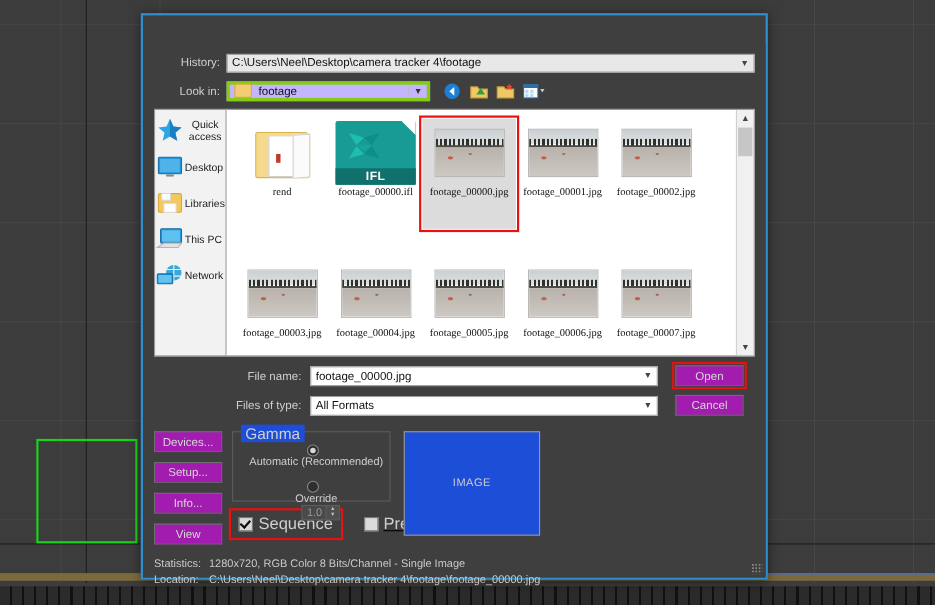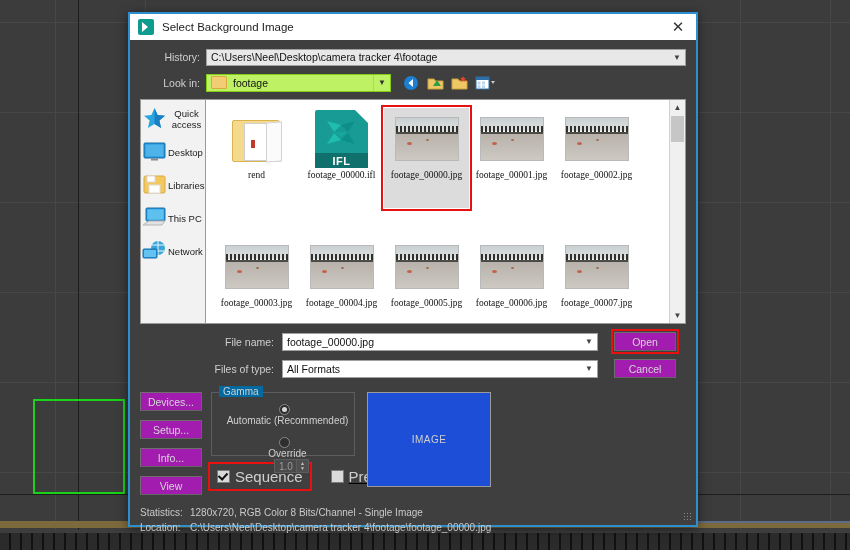--- a/index.html
+++ b/index.html
@@ -51,21 +51,21 @@
   .combo{flex:1;height:17px;background:#e8e8e8;border:1px solid #a0a0a0;
      display:flex;align-items:center;box-sizing:border-box;}
   .combo .ctext{flex:1;font-size:10.5px;color:#111;padding-left:4px;white-space:nowrap;overflow:hidden;}
   .combo .carr{width:16px;height:100%;display:flex;align-items:center;justify-content:center;
      font-size:8px;color:#444;}
   .combo.white{background:#fff;}
 
   
   #lookrow{display:flex;align-items:center;height:19px;margin-top:7px;padding-left:10px;padding-right:10px;}
   #lookrow .lbl{width:60px;text-align:right;margin-right:6px;}
-  #lookcombo{width:185px;height:18px;background:#bef264;border:1px solid #84cc16;
+  #lookcombo{width:185px;height:18px;background:#c4b5fd;border:3px solid #84cc16;
      display:flex;align-items:center;box-sizing:border-box;}
   #lookcombo .fic{width:14px;height:11px;background:#f3cd73;border:1px solid #d9ab3e;
      margin-left:4px;border-radius:1px 2px 1px 1px;}
   #lookcombo .ctext{flex:1;font-size:10.5px;color:#111;padding-left:6px;}
   #lookcombo .sep{width:1px;height:100%;background:#bdbdbd;}
   #lookcombo .carr{width:16px;display:flex;align-items:center;justify-content:center;font-size:8px;color:#333;}
   .navicons{display:flex;align-items:center;gap:7px;margin-left:12px;}
   .navicons .ic{width:17px;height:16px;position:relative;cursor:pointer;}
 
   
@@ -95,21 +95,21 @@
      mask-image:repeating-linear-gradient(to right,#000 0 2px,transparent 2px 4px);}
   .photo .strip{position:absolute;left:0;right:0;top:33%;height:5%;background:#4a4a46;}
   .photo .sand{position:absolute;left:0;right:0;top:38%;bottom:0;
      background:linear-gradient(#b8b2ab,#cdc8c2);}
   .photo .dot{position:absolute;width:5px;height:3px;background:#c4614a;border-radius:50%;
      left:11px;top:56%;}
   .photo .dot2{position:absolute;width:3px;height:2px;background:#9a6b55;border-radius:50%;
      left:30px;top:50%;}
 
   
-  .iflicon{width:53px;height:58px;position:relative;}
+  .iflicon{width:73px;height:58px;position:relative;}
   .iflicon .sheet{position:absolute;inset:0;background:#179b94;border-radius:2px;}
   .iflicon .fold{position:absolute;right:0;top:0;width:13px;height:13px;background:#fff;
      clip-path:polygon(0 0,100% 100%,100% 0);}
   .iflicon .logo{position:absolute;left:9px;top:7px;width:34px;height:31px;}
   .iflicon .band{position:absolute;left:0;right:0;bottom:0;height:15px;background:#10706c;
      display:flex;align-items:center;justify-content:center;color:#fff;font-size:11px;font-weight:bold;
      letter-spacing:.5px;}
 
   
   .foldericon{width:54px;height:50px;position:relative;}
@@ -137,22 +137,22 @@
   .btn{background:#a21caf;border:1px solid #646464;color:#d6d6d6;font-size:10.5px;
      display:flex;align-items:center;justify-content:center;box-sizing:border-box;cursor:pointer;
      border-top-color:#6e6e6e;border-left-color:#6e6e6e;}
   .redbox{outline:2px solid #e81010;outline-offset:1px;}
 
   
   #lower{display:flex;margin:14px 10px 0 10px;}
   #sidebtns{width:62px;display:flex;flex-direction:column;gap:9px;}
   #sidebtns .btn{height:19px;}
   #gammabox{width:142px;margin-left:9px;border:1px solid #5d5d5d;position:relative;height:62px;}
-  #gammabox .gtitle{position:absolute;left:7px;top:-7px;background:#0369a1;padding:0 4px;
-     font-size:10px;color:#cfcfcf;}
+  #gammabox .gtitle{position:absolute;left:7px;top:-7px;background:#1d4ed8;padding:0 4px;
+     font-size:14px;color:#cfcfcf;}
   .radio-row{display:flex;align-items:center;margin:11px 0 0 9px;flex-direction:column;}
   .radio{width:9px;height:9px;border-radius:50%;border:1px solid #8a8a8a;background:#2e2e2e;
      margin-right:6px;position:relative;flex:0 0 auto;}
   .radio.on:after{content:"";position:absolute;left:2px;top:2px;width:5px;height:5px;
      border-radius:50%;background:#d8d8d8;}
   .radio-row .rl{font-size:10px;color:#cfcfcf;}
   .spin{width:35px;height:14px;background:#4a4a4a;border:1px solid #5d5d5d;display:flex;
      align-items:center;margin-left:8px;box-sizing:border-box;}
   .spin .sv{flex:1;font-size:10px;color:#9a9a9a;padding-left:4px;}
   .spin .sarr{width:11px;height:100%;background:#4f4f4f;border-left:1px solid #5d5d5d;
@@ -198,25 +198,20 @@
   <div id="trackbar">
       <div class="tb-blue"></div>
     </div>
   <div id="timeline">
       <div class="tl-top"></div>
     </div>
 </div>
 
 <div id="dialog">
 
-  <div id="titlebar">
-    <div class="app-icon"></div>
-    <div class="ttl">Select Background Image</div>
-    <div class="closeb">✕</div>
-  </div>
 
   <div id="body">
 
     <div id="histrow">
       <div class="lbl">History:</div>
       <div class="combo">
         <div class="ctext">C:\Users\Neel\Desktop\camera tracker 4\footage</div>
         <div class="carr">▼</div>
       </div>
     </div>

